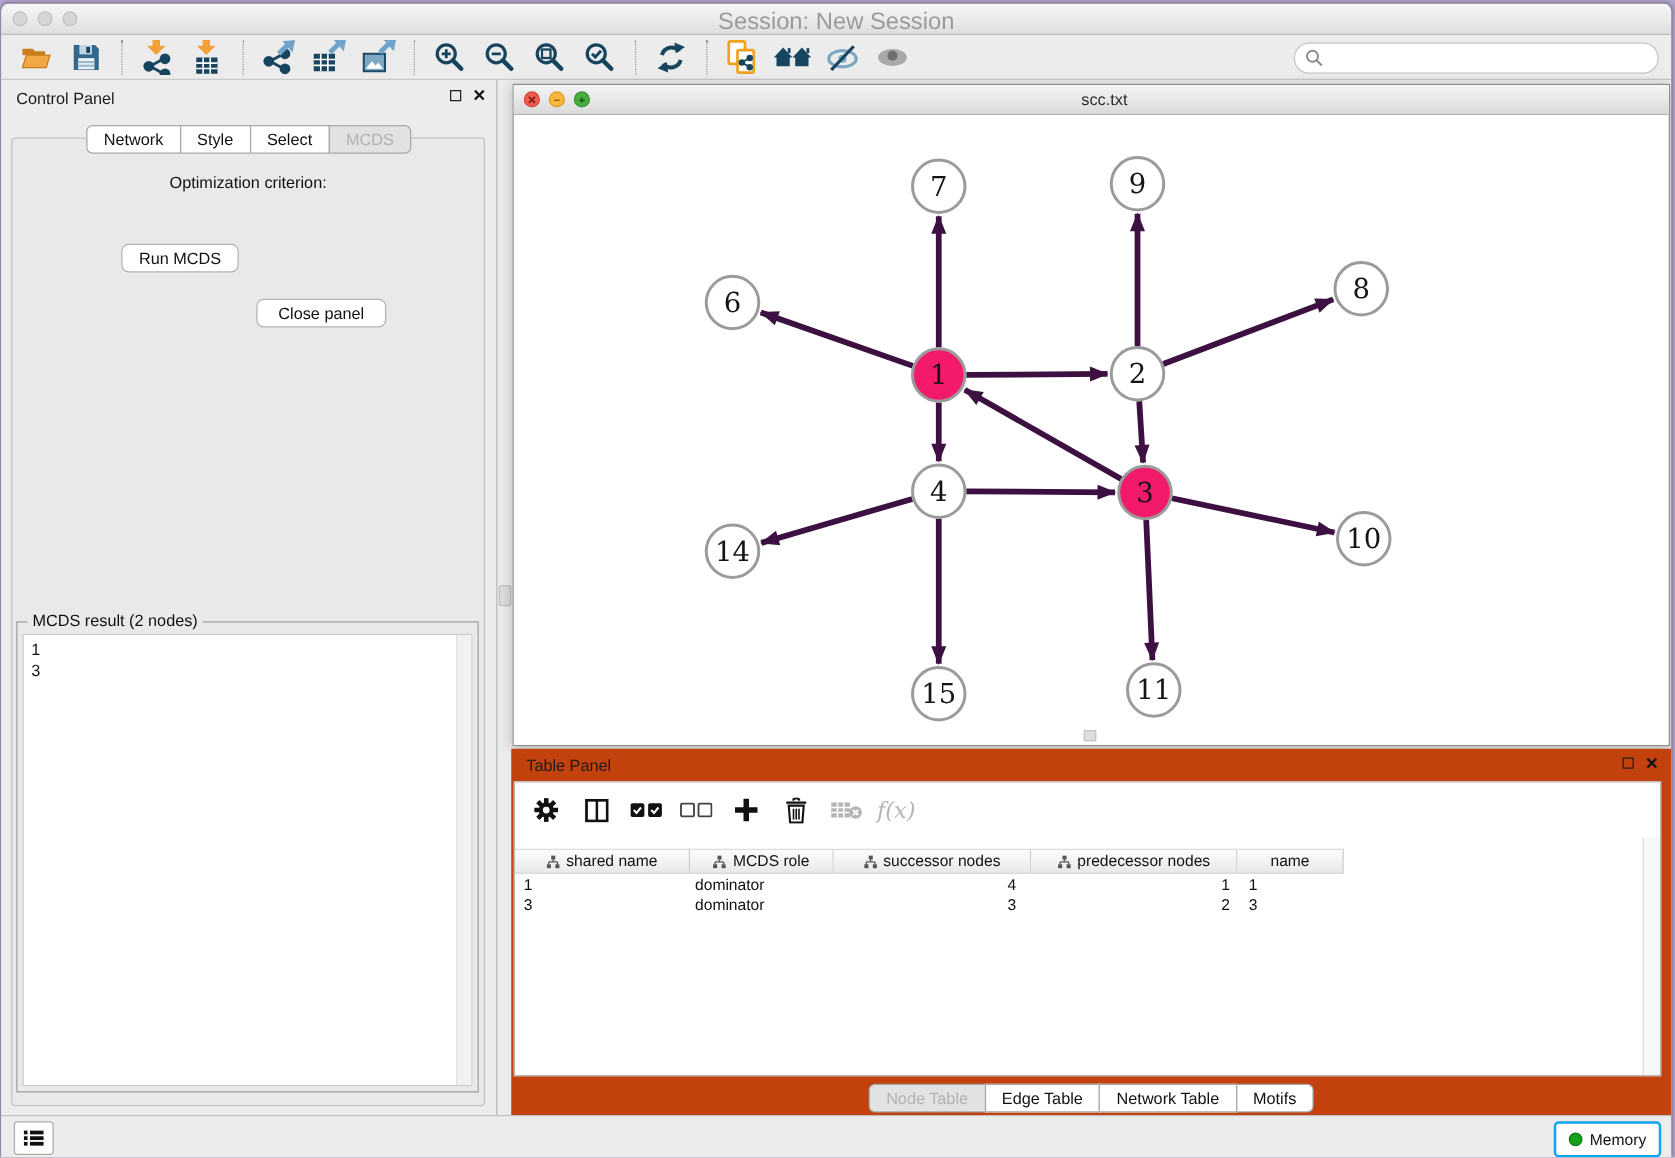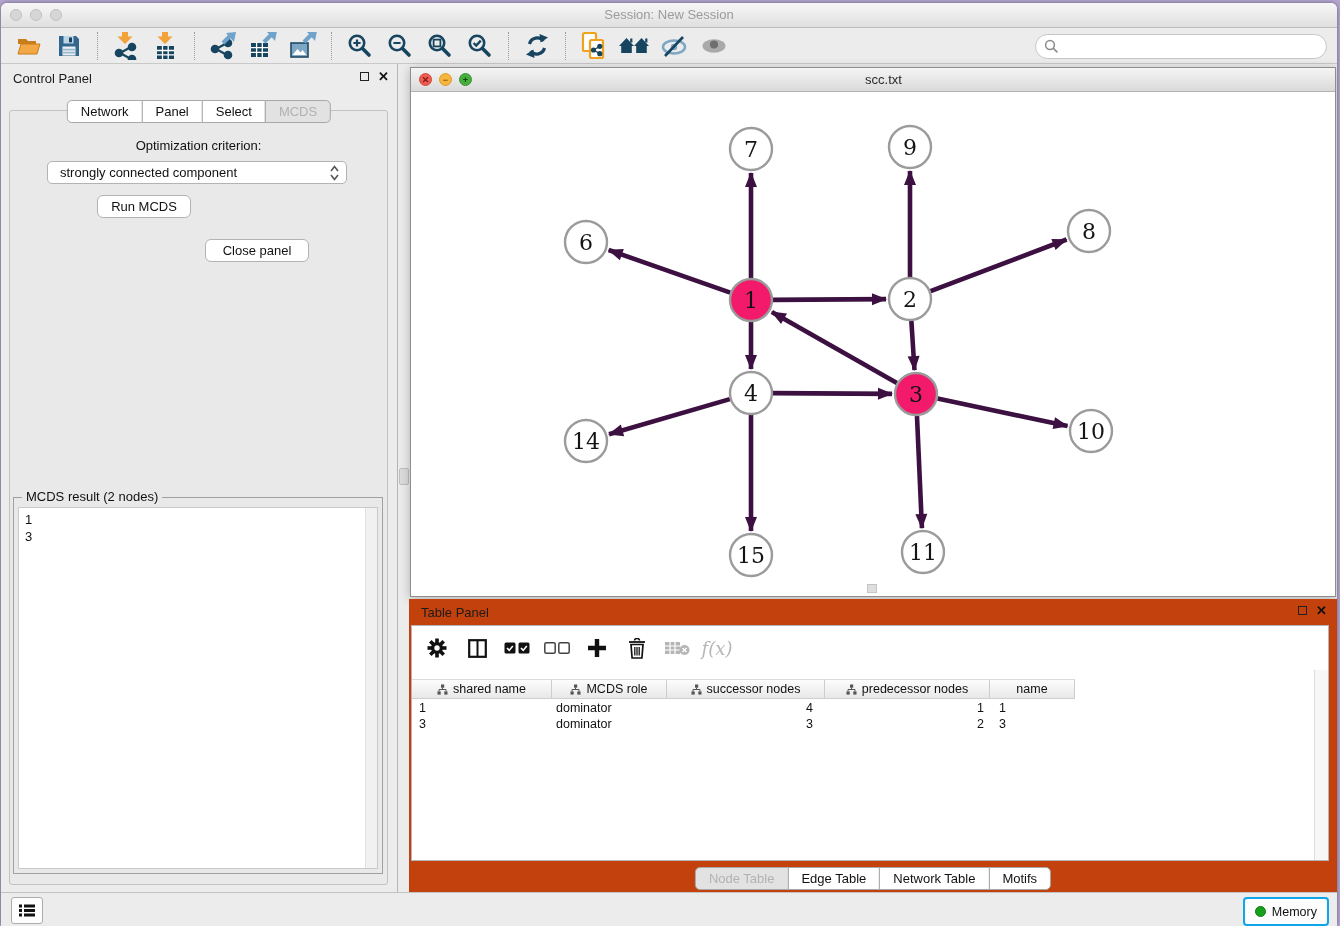--- a/index.html
+++ b/index.html
@@ -6,21 +6,21 @@
   body{width:1340px;height:926px;background:#b5a6d0;position:relative;overflow:hidden;
        font-family:"Liberation Sans",sans-serif;-webkit-font-smoothing:antialiased;}
   #app{position:absolute;left:1px;top:3px;width:1336px;height:923px;background:#ececec;
        border-radius:6px 6px 0 0;box-shadow:0 0 4px rgba(0,0,0,.45);overflow:hidden;}
 
   
   .titlebar{position:absolute;left:0;top:0;right:0;height:24px;
             background:linear-gradient(#f7f7f7,#dfdfdf);border-bottom:1px solid #bdbdbd;}
   .traffic{position:absolute;left:9px;top:6px;display:flex;gap:8px;}
   .tl{width:12px;height:12px;border-radius:50%;background:#d6d6d6;border:1px solid #c0c0c0;box-sizing:border-box;}
-  .title-text{position:absolute;left:0;right:0;top:4px;text-align:center;font-size:13px;color:#9b9b9b;}
+  .title-text{position:absolute;left:0;right:0;top:4px;text-align:center;font-size:19px;color:#9b9b9b;}
 
   
   .toolbar{position:absolute;left:0;top:25px;right:0;height:36px;background:#ececec;
            border-bottom:1px solid #c9c9c9;display:flex;align-items:center;padding-left:8px;box-sizing:border-box;}
   .tbtn{width:40px;height:32px;display:flex;align-items:center;justify-content:center;flex:0 0 auto;}
   .tsep{border-left:1px dotted #9a9a9a;height:28px;margin:0 8px;flex:0 0 auto;}
   .searchbox{position:absolute;right:10px;top:6px;width:292px;height:25px;}
   .searchbox input{width:100%;height:100%;box-sizing:border-box;border:1px solid #c6c6c6;border-radius:13px;
                    padding:0 10px 0 28px;font-size:13px;background:#fff;outline:none;}
   .searchbox svg{position:absolute;left:9px;top:5px;}
@@ -273,35 +273,26 @@
   <div class="control-panel">
     <div class="panel-header">
       <span class="panel-title">Control Panel</span>
       <span class="win-icons">
         <span class="float-ic"></span>
         <span class="close-ic">✕</span>
       </span>
     </div>
     <div class="cp-tabs">
       <div class="tab first">Network</div>
-      <div class="tab">Panel</div>
+      <div class="tab">Style</div>
       <div class="tab">Select</div>
       <div class="tab last disabled">MCDS</div>
     </div>
     <div class="cp-body">
       <div class="opt-label">Optimization criterion:</div>
-      <div class="criterion">
-        <span>strongly connected component</span>
-        <span class="stepper">
-          <svg width="9" height="16" viewBox="0 0 9 16">
-            <path d="M1 6 L4.5 1.5 L8 6" fill="none" stroke="#555" stroke-width="1.6"></path>
-            <path d="M1 10 L4.5 14.5 L8 10" fill="none" stroke="#555" stroke-width="1.6"></path>
-          </svg>
-        </span>
-      </div>
       <div class="cp-btn" id="run-btn">Run MCDS</div>
       <div class="cp-btn" id="close-btn">Close panel</div>
       <div class="result-fieldset">
         <span class="result-legend">MCDS result (2 nodes)</span>
         <div class="result-area">
           <div class="result-text">1
 3</div>
           <div class="result-scroll"></div>
         </div>
       </div>

